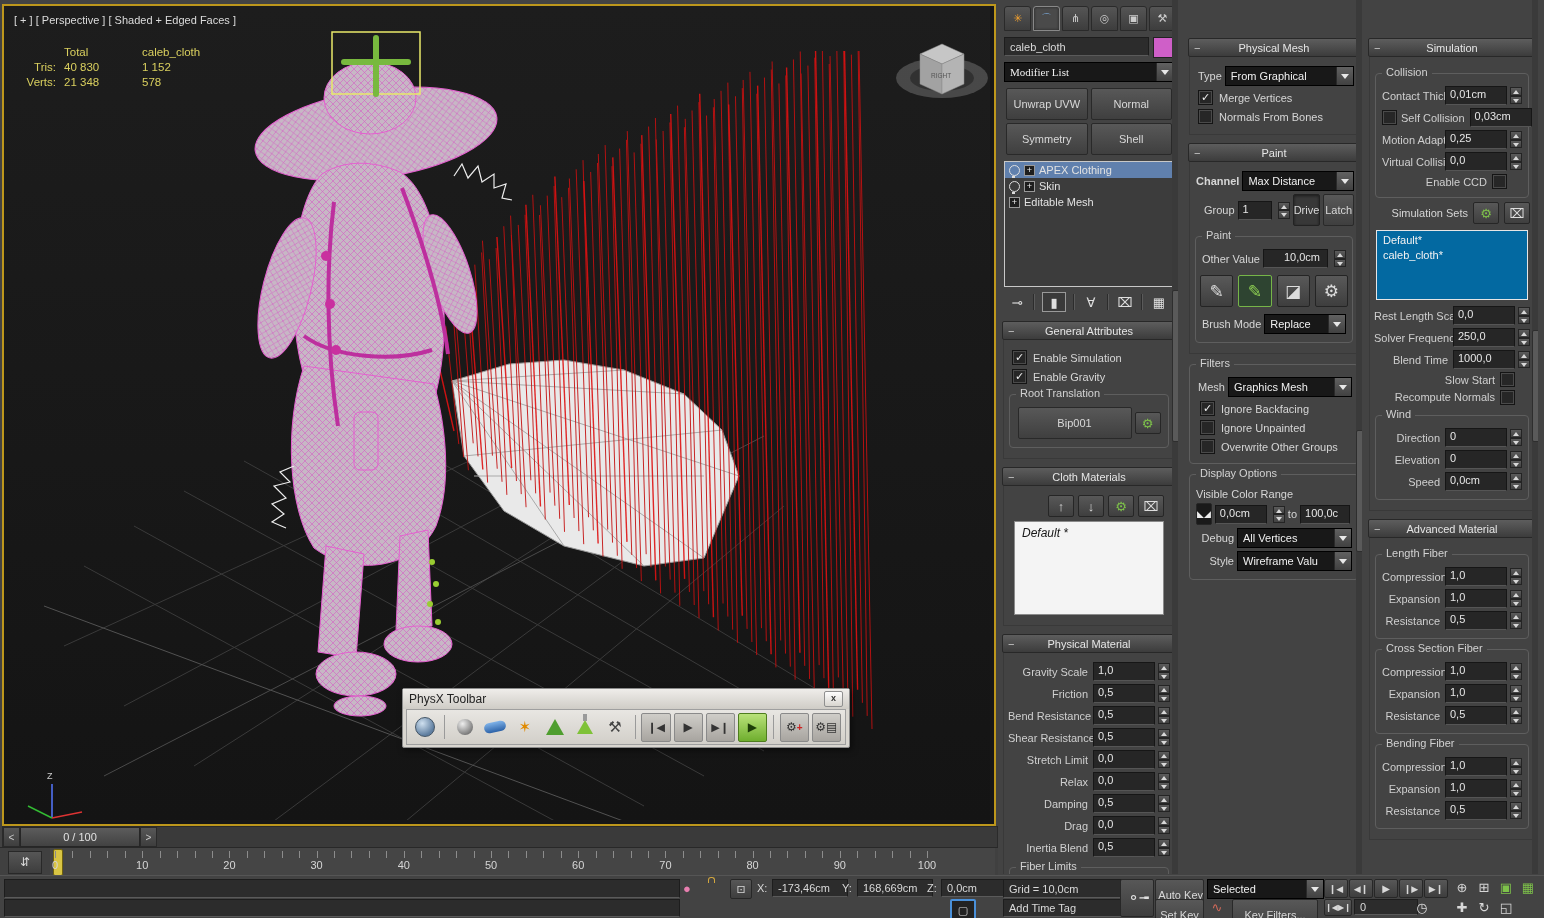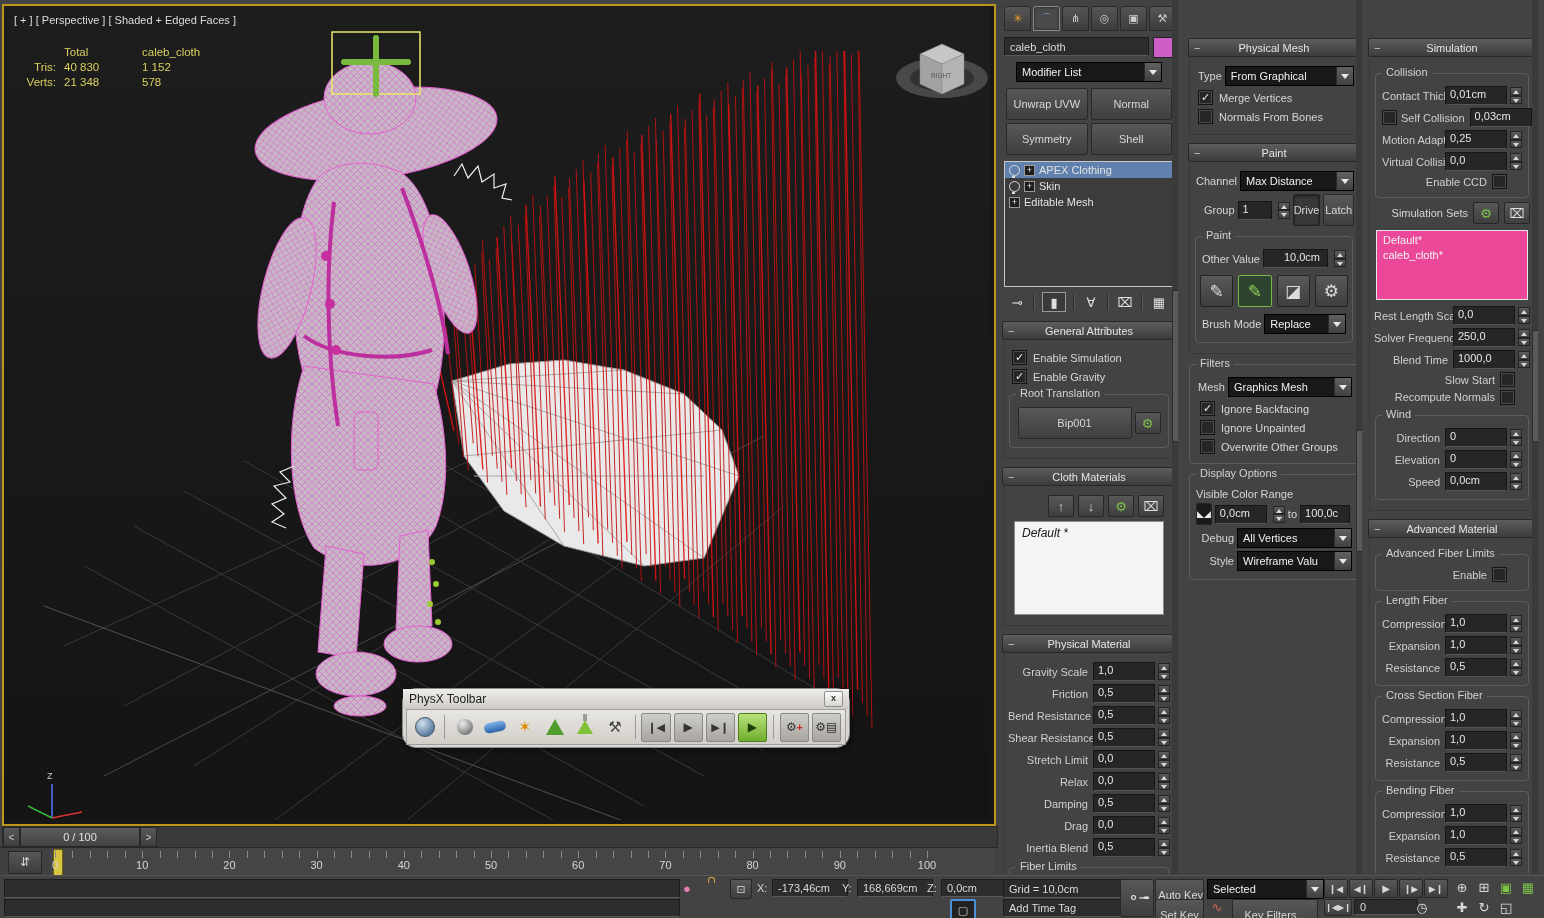--- a/index.html
+++ b/index.html
@@ -9,21 +9,21 @@
   
   #vp{position:absolute;left:2px;top:4px;width:990px;height:818px;border:2px solid #bd971c;
       background:#171717;overflow:hidden;}
   #vp svg{display:block}
   #vplabel{position:absolute;left:10px;top:8px;color:#dcdcdc;font-size:11px;}
   #vpstats{position:absolute;left:12px;top:40px;display:grid;grid-template-columns:48px 78px auto;
            grid-row-gap:3px;color:#d9cf5e;font-size:11.5px;}
   #vpstats .r{text-align:right;padding-right:8px}
   
   #pxwin{position:absolute;left:402px;top:688px;width:446px;height:58px;background:#d9d6d0;
-         border:1px solid #8a8a8a;box-shadow:2px 2px 6px rgba(0,0,0,.5);border-radius:14px;}
+         border:1px solid #8a8a8a;box-shadow:2px 2px 6px rgba(0,0,0,.5);border-radius:2px;}
   #pxtitle{height:20px;background:linear-gradient(#efedea,#cfccc6);display:flex;align-items:center;
            padding:0 6px;color:#222;font-size:12px;}
   #pxclose{margin-left:auto;width:17px;height:14px;background:linear-gradient(#fdfdfd,#d8d5cf);
            border:1px solid #8f8f8f;border-radius:2px;color:#333;font-size:9px;line-height:12px;
            text-align:center;font-weight:bold;}
   #pxbody{height:34px;margin:0 3px;border:1px solid #9f9f9f;background:linear-gradient(#e8e6e2,#d2cfc9);
           display:flex;align-items:center;padding:0 4px;gap:3px;}
   .pxi{width:30px;height:27px;display:flex;align-items:center;justify-content:center;
        border-radius:2px;font-size:15px;color:#444;}
   .psep{width:1px;height:24px;background:#9a9a9a;margin:0 3px;}
@@ -69,21 +69,21 @@
         display:flex;align-items:center;justify-content:center;}
   .ptab.sel{background:#4a4a4a;border-color:#888;box-shadow:inset 0 0 3px #222;}
   .namerow{display:flex;gap:4px;margin:2px 4px;}
   #objname{flex:1;height:17px;}
   #swatch{width:19px;height:19px;border:1px solid #222;}
   .dd{height:18px;background:#181818;border:1px solid #000;display:flex;align-items:center;color:#f0f0f0;
       padding-left:5px;overflow:hidden;white-space:nowrap;}
   .dd .arr{margin-left:auto;flex:0 0 16px;height:100%;background:linear-gradient(#616161,#414141);
            border-left:1px solid #2a2a2a;display:flex;align-items:center;justify-content:center;}
   .tri-dn{width:0;height:0;border-left:4px solid transparent;border-right:4px solid transparent;border-top:5px solid #e8e8e8;}
-  #modlist{margin:4px 16px;}
+  #modlist{margin:4px 4px;font-family:Liberation Serif, serif;}
   #favbtns{display:grid;grid-template-columns:1fr 1fr;gap:3px;margin:6px 6px;}
   .btn{background:linear-gradient(#585858,#3f3f3f);border:1px solid #292929;border-radius:2px;color:#d8d8d8;
        text-align:center;padding:9px 0;}
   .pressed{background:#383838;box-shadow:inset 0 1px 3px #1c1c1c;border-color:#222;}
   #stack{height:124px;margin:6px 4px 2px;background:#3c3c3c;border:1px solid #c8c8c8;overflow:hidden;}
   .srow{height:16px;display:flex;align-items:center;padding-left:4px;gap:4px;color:#e2e2e2;}
   .srow.sel{background:#6080ad;}
   .bulb{width:9px;height:9px;border:1px solid #ddd;border-radius:50%;position:relative;flex:0 0 9px;}
   .bulb::after{content:"";position:absolute;left:2px;bottom:-3px;width:3px;height:2px;background:#ddd;}
   .plusbox{width:9px;height:9px;flex:0 0 9px;background:#1e1e1e;border:1px solid #999;color:#eee;font-size:9px;
@@ -111,21 +111,21 @@
   .pval{flex:0 0 52px;width:52px;height:15px;background:#262626;border:1px solid #161616;border-bottom-color:#555;
         color:#e6e6e6;padding:1px 4px;overflow:hidden;white-space:nowrap;}
   .spin{flex:0 0 12px;width:12px;height:17px;margin-left:3px;display:flex;flex-direction:column;justify-content:space-between;}
   .spin i{display:block;height:8px;background:linear-gradient(#5c5c5c,#414141);border:1px solid #242424;position:relative;}
   .spin i::after{content:"";position:absolute;left:2px;border-left:3px solid transparent;border-right:3px solid transparent;}
   .spin i.up::after{top:2px;border-bottom:4px solid #d8d8d8;}
   .spin i.dn::after{top:2px;border-top:4px solid #d8d8d8;}
   .endpad{flex:0 0 15px;}
   .wlist{margin:4px 8px;height:84px;background:#f4f4f4;border:1px solid #8a8a8a;color:#161616;
          font-style:italic;padding:4px 7px;font-size:12px;}
-  .dlist{margin:6px 4px;height:64px;background:#ec4899;border:1px solid #e6e6e6;color:#f2f2f2;padding:2px 6px;line-height:15px;}
+  .dlist{margin:6px 4px;height:64px;background:#0369a1;border:1px solid #e6e6e6;color:#f2f2f2;padding:2px 6px;line-height:15px;}
   .iconbtn{width:24px;height:20px;background:linear-gradient(#585858,#3f3f3f);border:1px solid #262626;border-radius:2px;
            display:flex;align-items:center;justify-content:center;font-size:13px;color:#ddd;}
   .labrow{display:flex;align-items:center;margin:3px 2px;gap:3px;}
   .brushbtn{width:34px;height:30px;background:linear-gradient(#595959,#3e3e3e);border:1px solid #242424;border-radius:2px;
             display:flex;align-items:center;justify-content:center;font-size:17px;color:#ddd;}
   .brushbtn.sel{background:#2e4431;border-color:#76b548;color:#8fd053;}
   .green{color:#7ec24a;}
 </style>
 </head>
 <body>
@@ -736,21 +736,21 @@
       </div>
     </div>
 
     <div class="roll">
       <div class="roll-h">
           <span class="min">−</span>
           <span>Paint</span>
         </div>
       <div class="rbody">
         <div class="labrow">
-          <span style="padding-left:2px;">Channel</span>
+          <span style="padding-left:2px;font-weight:bold;">Channel</span>
           <div class="dd" style="flex:1;">
             <span>Max Distance</span>
             <span class="arr">
                 <i class="tri-dn"></i>
               </span>
           </div>
         </div>
         <div class="labrow">
           <span style="padding-left:10px;">Group</span>
           <div class="pval" style="flex:0 0 24px;width:24px;">1</div>
@@ -989,28 +989,20 @@
         </div>
       </div>
     </div>
 
     <div class="roll">
       <div class="roll-h">
           <span class="min">−</span>
           <span>Advanced Material</span>
         </div>
       <div class="rbody">
-        <div class="grp">
-          <span class="gt">Advanced Fiber Limits</span>
-          <div class="prow">
-            <span class="plab">Enable</span>
-            <span class="cb" id="aflcb"></span>
-            <span class="endpad"></span>
-          </div>
-        </div>
         <div id="adv-groups">
             <div class="grp">
               <span class="gt">Length Fiber</span>
               <div class="prow">
                 <span class="plab">Compression</span>
                 <span class="pval">1,0</span>
                 <span class="spin">
                   <i class="up"></i>
                   <i class="dn"></i>
                 </span>

